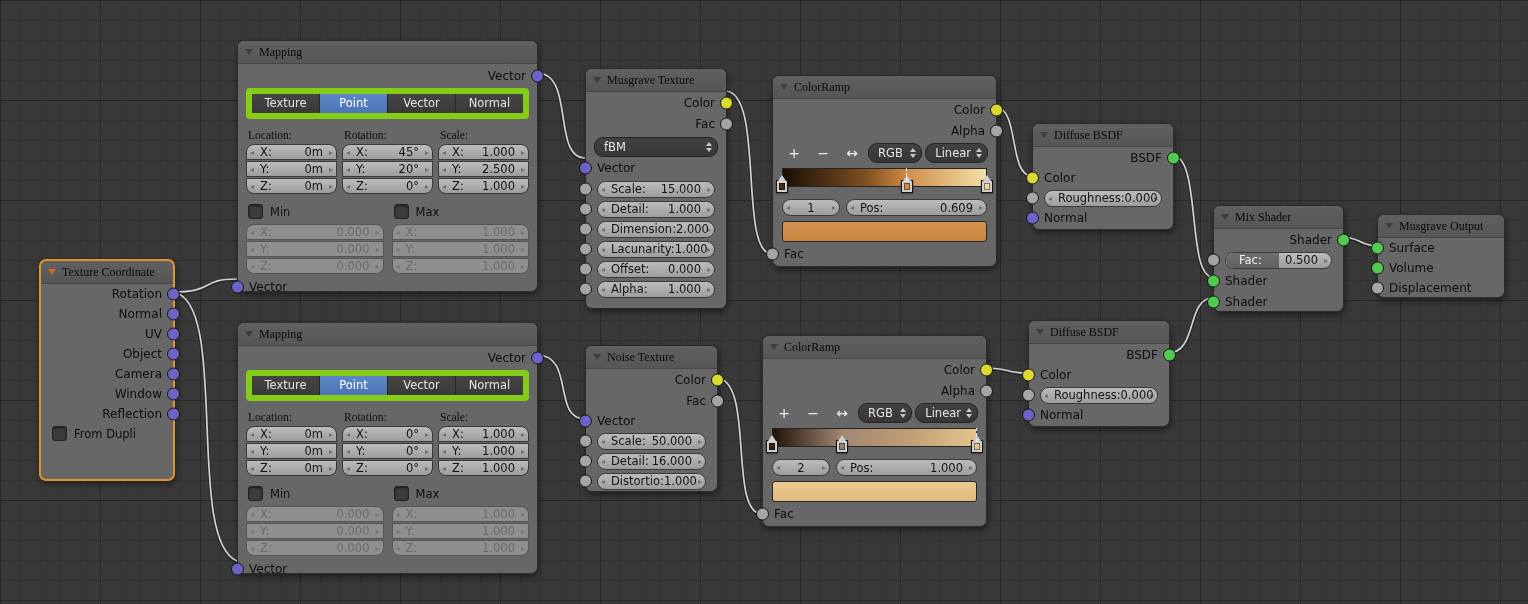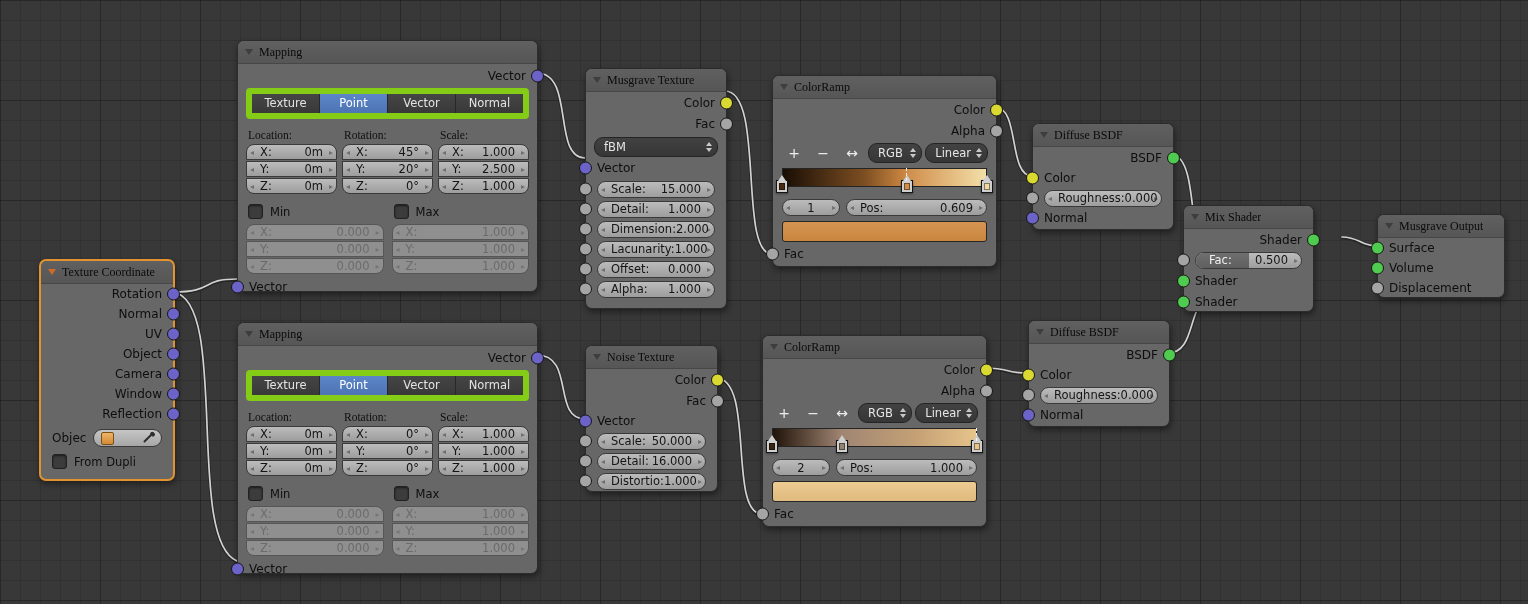--- a/index.html
+++ b/index.html
@@ -148,27 +148,20 @@
       <span class="sock r purple"></span>
     </div>
     <div class="row out" style="height:20px">
       <span class="lbl">Window</span>
       <span class="sock r purple"></span>
     </div>
     <div class="row out" style="height:20px">
       <span class="lbl">Reflection</span>
       <span class="sock r purple"></span>
     </div>
-    <div class="objrow">
-      <span class="lbl">Objec</span>
-      <span class="objfield">
-        <span class="cubeicon"></span>
-        <span class="dropper"></span>
-      </span>
-    </div>
     <div class="cbrow" style="padding-left:11px">
       <span class="cb"></span>
       <span class="cblabel">From Dupli</span>
     </div>
   </div>
 
   <div class="node" style="left:237px;top:40px;width:299px;height:250px">
     <div class="hdr">
       <span class="tri"></span>
       <span class="ttl">Mapping</span>
@@ -433,21 +426,21 @@
           <span>Roughness:</span>
           <span>0.000</span>
         </div>
     </div>
     <div class="row" style="height:20px">
       <span class="sock l purple"></span>
       <span class="lbl">Normal</span>
     </div>
   </div>
 
-  <div class="node" style="left:1183px;top:205px;width:129px;height:105px">
+  <div class="node" style="left:1213px;top:205px;width:129px;height:105px">
     <div class="hdr">
       <span class="tri"></span>
       <span class="ttl">Mix Shader</span>
     </div>
     <div class="row out">
       <span class="lbl">Shader</span>
       <span class="sock r green"></span>
     </div>
     <div class="slrow">
       <span class="sock l gray"></span>

